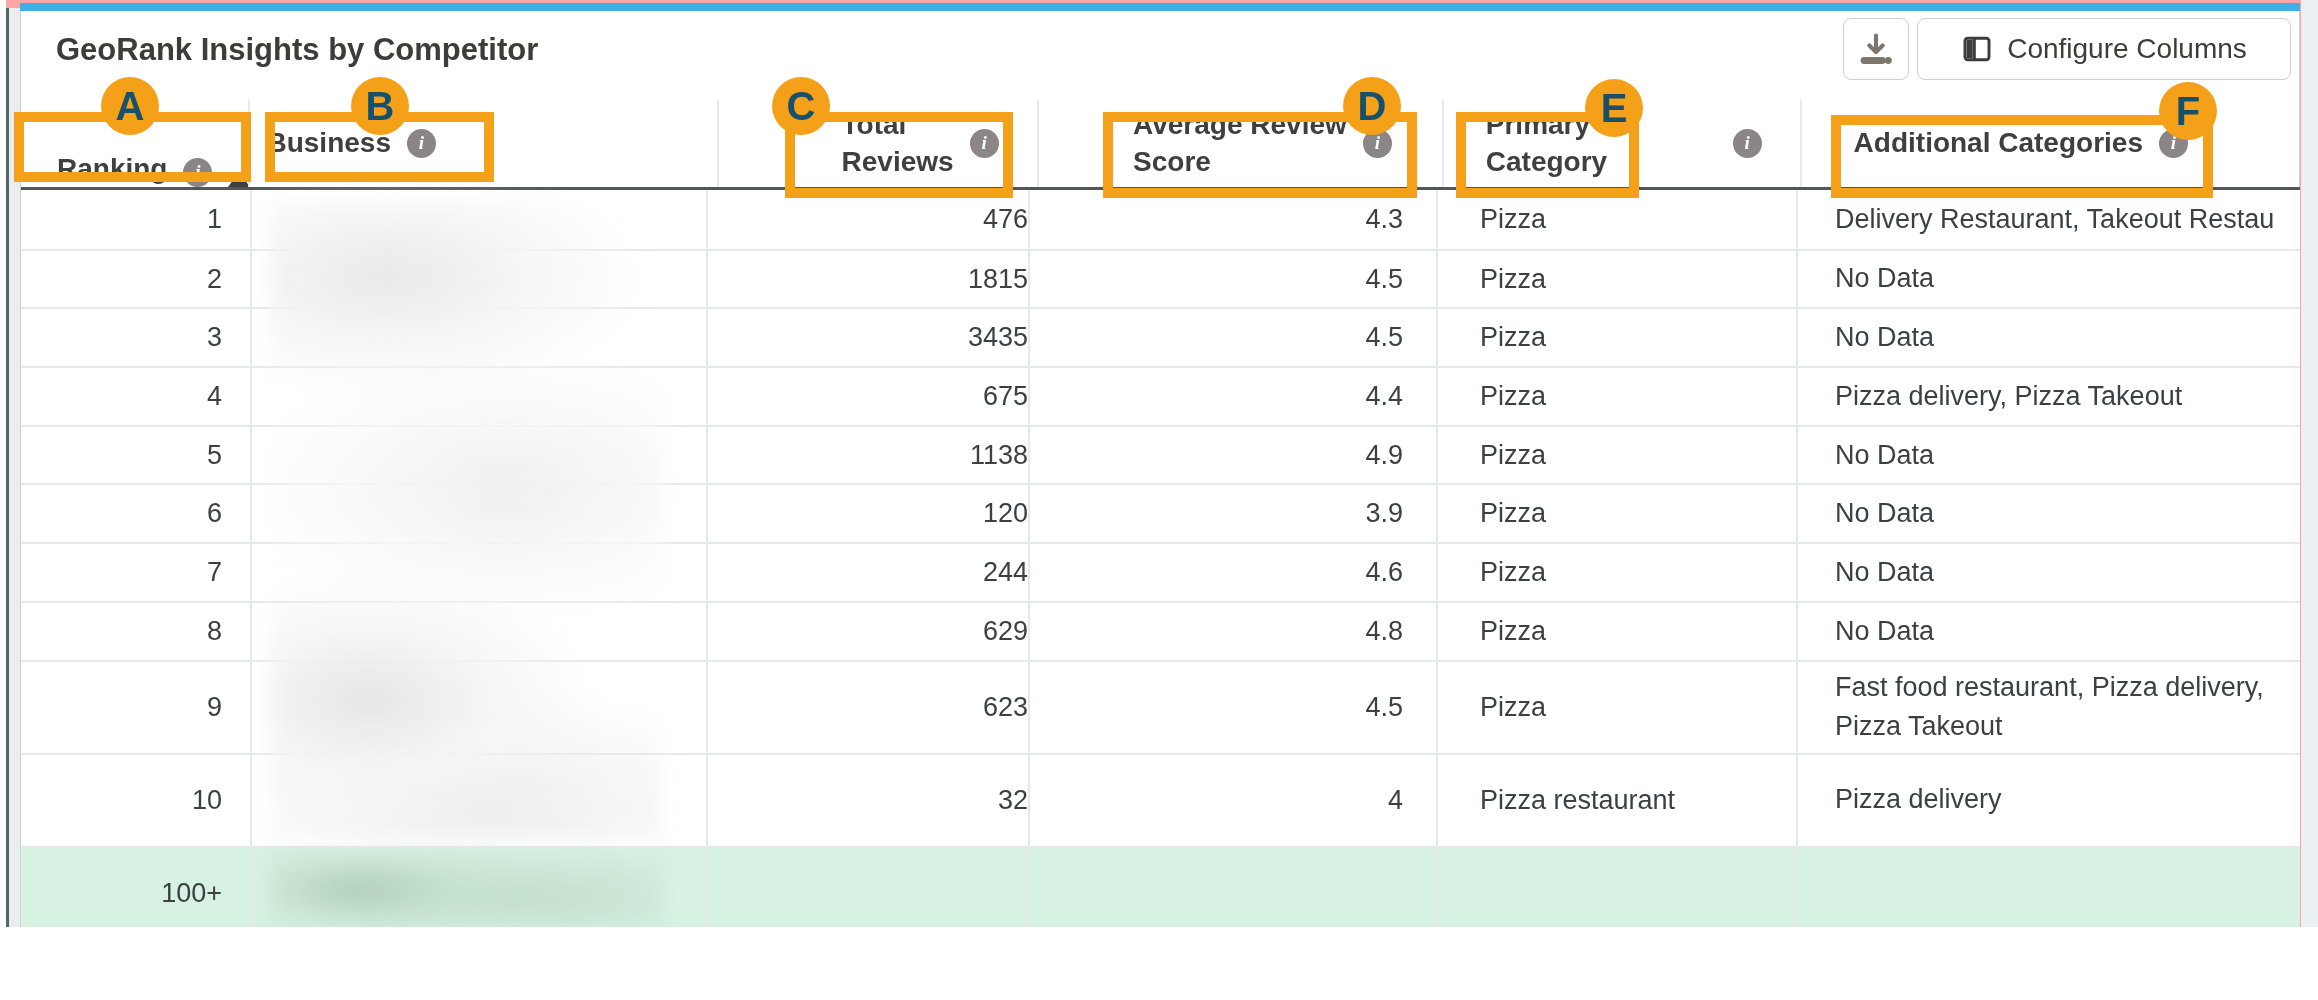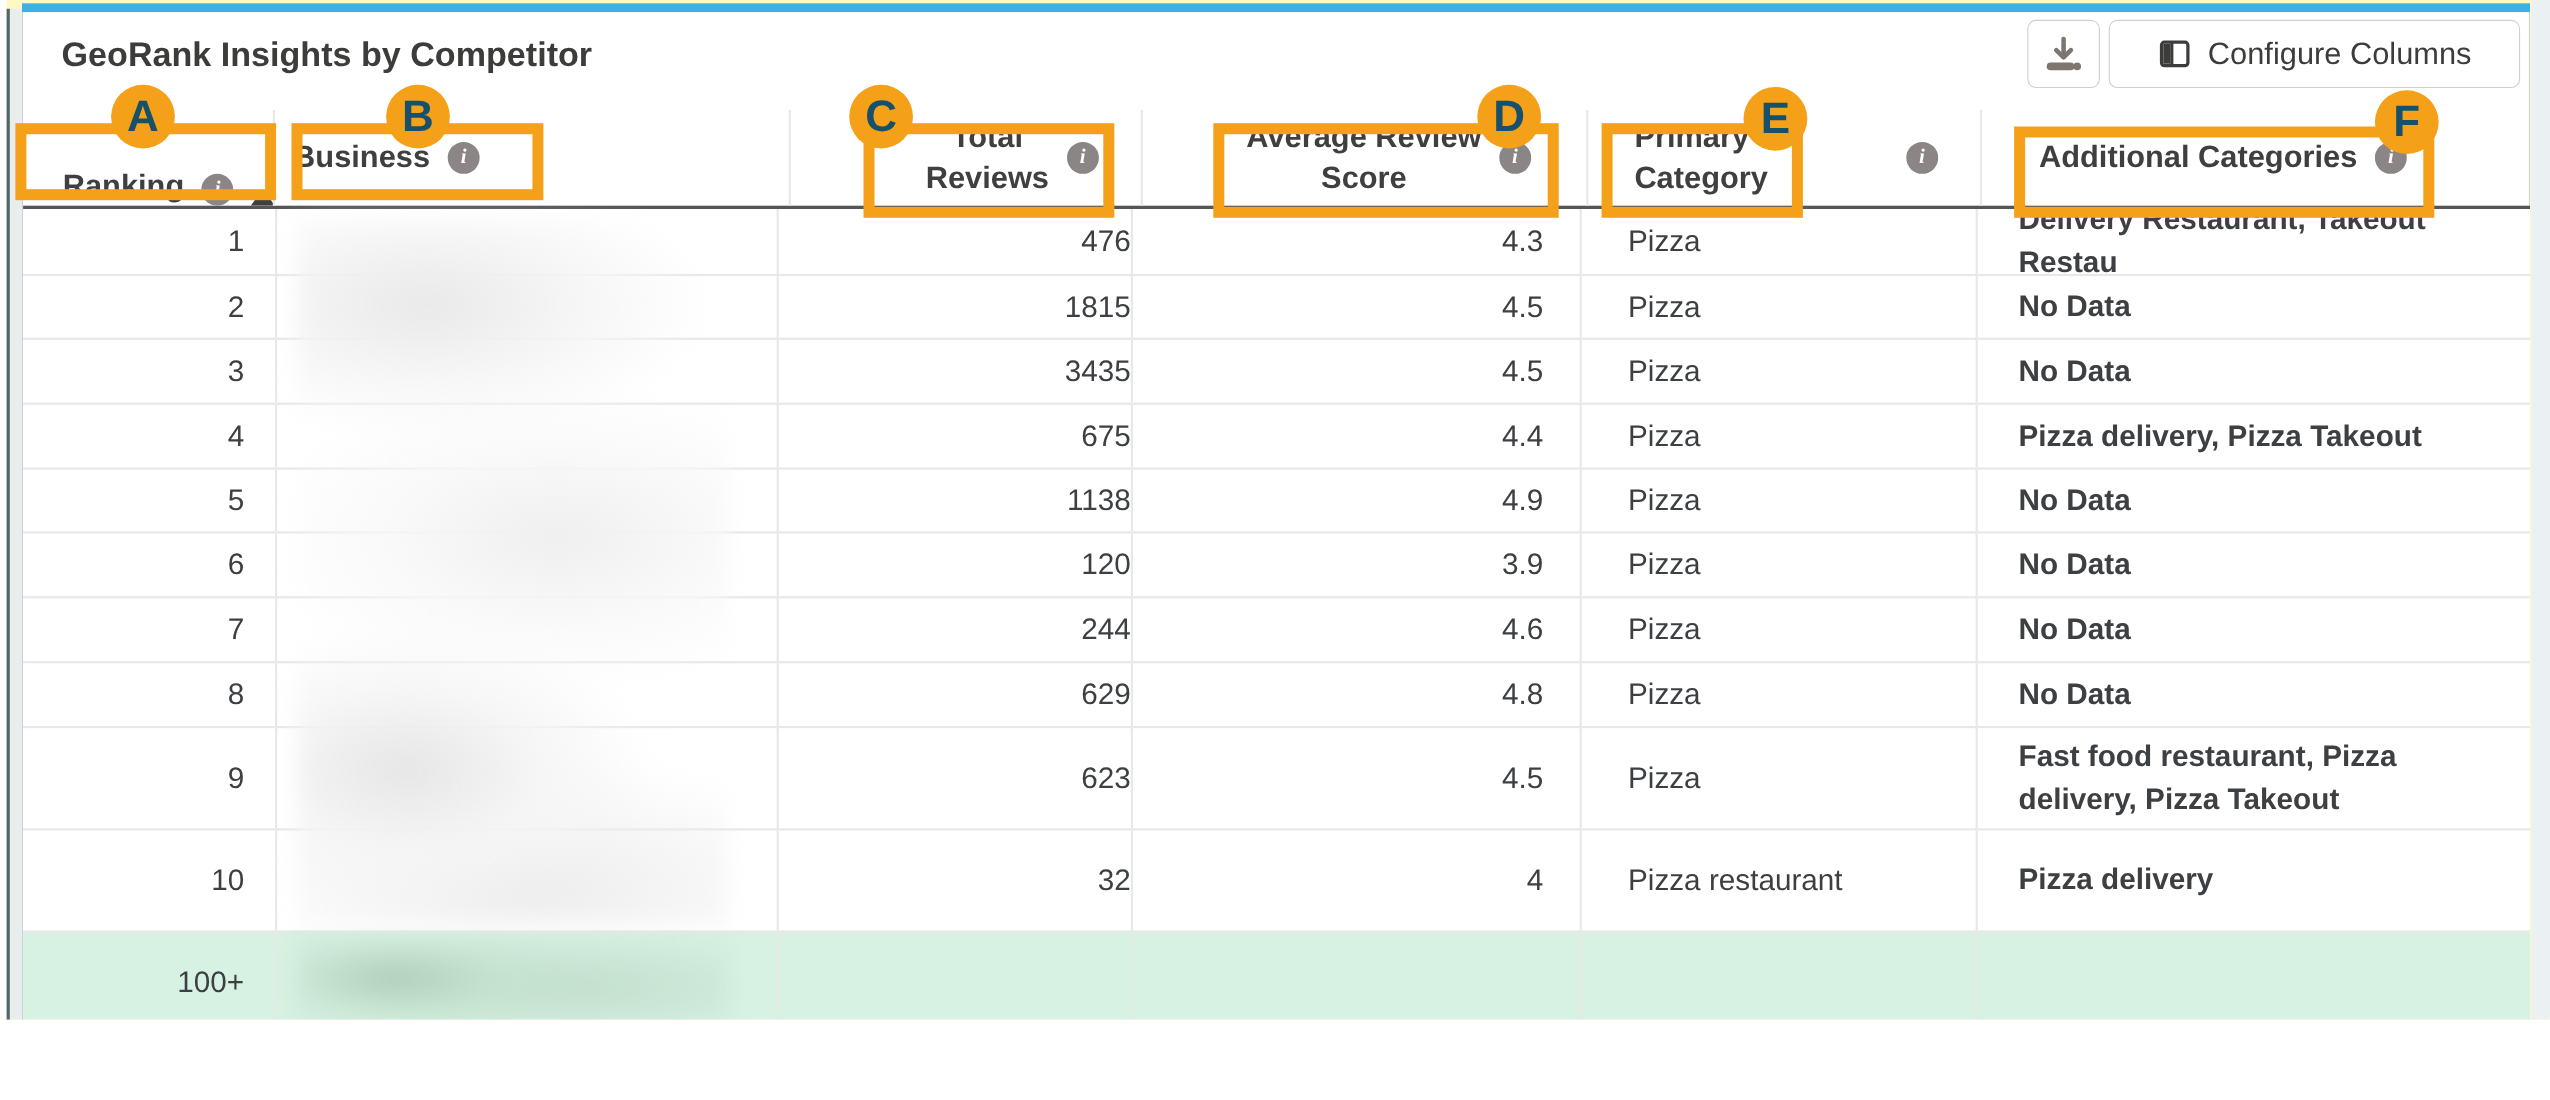--- a/index.html
+++ b/index.html
@@ -1,16 +1,16 @@
 <!DOCTYPE html>
 <html><head>
 <meta charset="utf-8">
 <style>
   html,body{margin:0;padding:0;background:#ffffff;font-family:"Liberation Sans",sans-serif;}
-  #stage{position:relative;width:2318px;height:927px;overflow:hidden;background:#fef9c3;}
+  #stage{position:relative;width:2318px;height:927px;overflow:hidden;background:#fca5a5;}
 
   
   .left-white{position:absolute;left:0;top:0;width:6px;height:1000px;background:#fdfdfd;}
   .left-dark-line{position:absolute;left:6px;top:8px;width:3px;height:965px;background:#4f666d;}
   .left-gutter{position:absolute;left:9px;top:8px;width:11px;height:965px;background:#e9edee;}
   .right-strip{position:absolute;left:2301px;top:0;width:17px;height:973px;background:#ebf1f2;}
   .bottom-strip{position:absolute;left:0;top:973px;width:2318px;height:27px;background:#ebf1f2;}
 
   
   .card{position:absolute;left:20px;top:3px;width:2280px;height:970px;background:#ffffff;
@@ -37,31 +37,31 @@
   .cell,.hcell{box-sizing:border-box;border-right:2px solid #e7e8e8;display:flex;align-items:center;
        font-size:27px;color:#3d4043;overflow:hidden;}
   .cell:last-child,.hcell:last-child{border-right:none;}
   .col-0{width:231px;} .col-1{width:456px;} .col-2{width:322px;} .col-3{width:408px;} .col-4{width:360px;} .col-5{width:502px;}
   .al-right{justify-content:flex-end;text-align:right;}
   .al-left{justify-content:flex-start;text-align:left;}
   .cell.col-0{padding-right:28px;}
   .cell.col-2{}
   .cell.col-3{padding-right:33px;}
   .cell.col-4{padding-left:42px;}
-  .cell.col-5{padding-left:37px;padding-right:9px;line-height:1.45;font-weight:bold;}
+  .cell.col-5{padding-left:37px;padding-right:9px;line-height:1.45;}
 
   .hcell{font-weight:bold;font-size:28px;color:#3f3f3f;gap:16px;line-height:1.3;}
   .hcell.col-0{padding-left:36px;align-items:flex-end;}
   .hcell.col-1{margin-left:16px;}
   .hcell.col-2{padding-right:38px;}
   .hcell.col-3{padding-right:50px;}
   .hcell.col-4{padding-left:42px;padding-right:38px;}
   .hcell.col-5{padding-left:52px;}
   .hlines{display:flex;flex-direction:column;}
-  .hlines.txt-right{text-align:center;}
+  .hlines.txt-right{text-align:left;}
 
   .info-ic{width:29px;height:29px;min-width:29px;border-radius:50%;background:#8b8685;color:#fff;
      display:inline-flex;align-items:center;justify-content:center;font-size:19px;font-weight:bold;
      font-family:"Liberation Serif",serif;font-style:italic;}
   .sort-asc{width:0;height:0;border-left:11px solid transparent;border-right:11px solid transparent;
      border-bottom:15px solid #3f3f3f;}
   .ml-auto{margin-left:auto;}
 
   
   .blur-rows{position:absolute;left:270px;top:200px;width:392px;height:640px;

